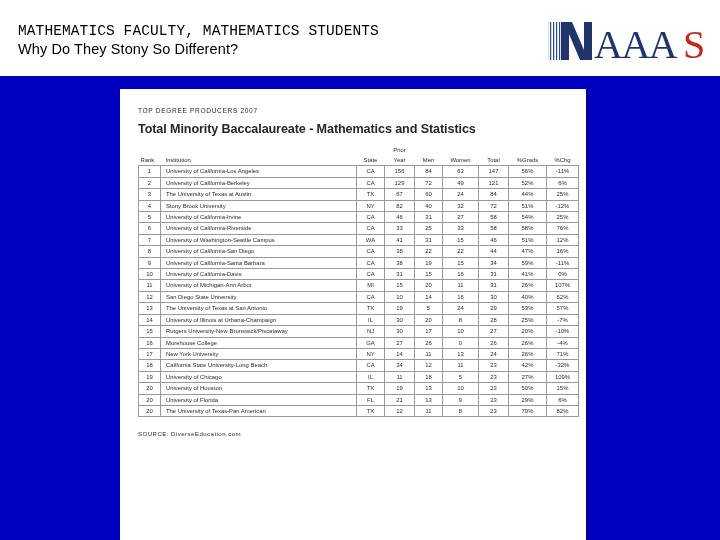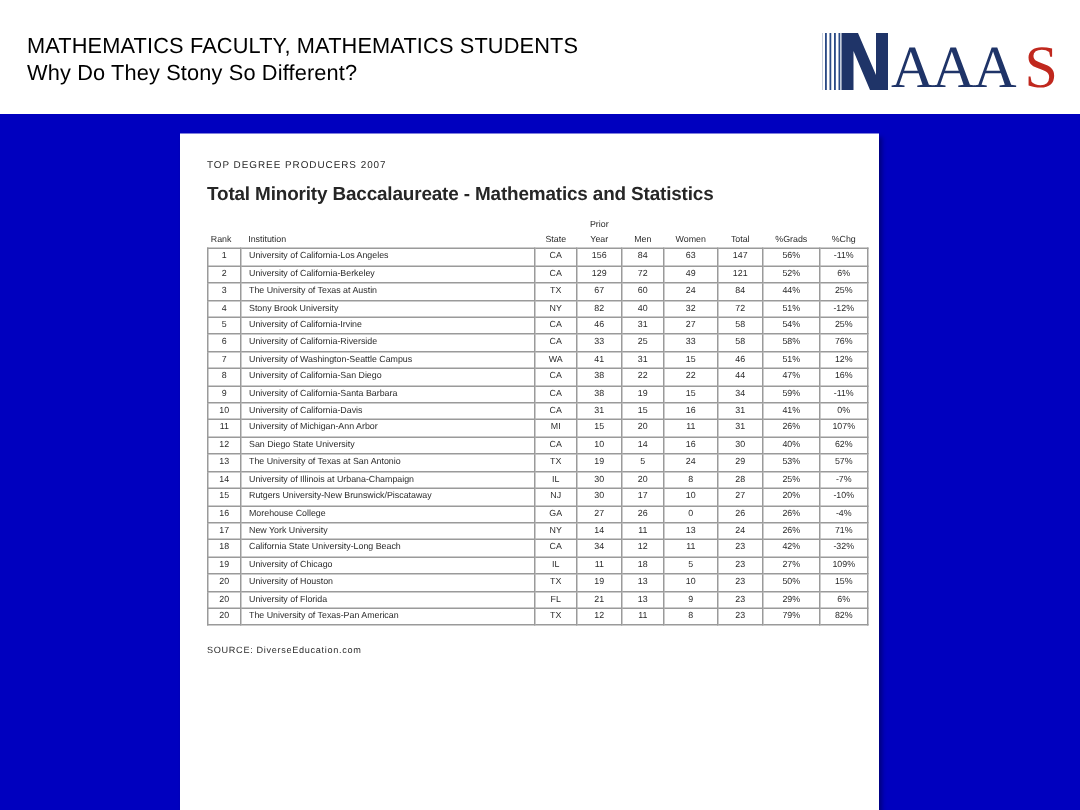--- a/index.html
+++ b/index.html
@@ -9,21 +9,21 @@
     font-family:"Liberation Sans", sans-serif;
   }
   #slide{position:relative;width:720px;height:540px;background:#ffffff;}
 
   
   #header{
     position:absolute;left:0;top:0;width:720px;height:76px;background:#ffffff;
   }
   #title-block{position:absolute;left:18px;top:22px;}
   .title-line1{
-    font-size:14.5px;color:#000;letter-spacing:0.1px;line-height:18px;white-space:nowrap;
+    font-size:14.5px;color:#000;letter-spacing:0.1px;line-height:18px;white-space:nowrap;font-family:Liberation Mono, monospace;
   }
   .title-line2{
     font-size:14.5px;color:#000;letter-spacing:0.1px;line-height:19px;white-space:nowrap;
   }
 
   
   #logo{position:absolute;right:8px;top:18px;width:168px;height:46px;text-decoration:underline;}
   #logo svg{display:block;}
 
   

